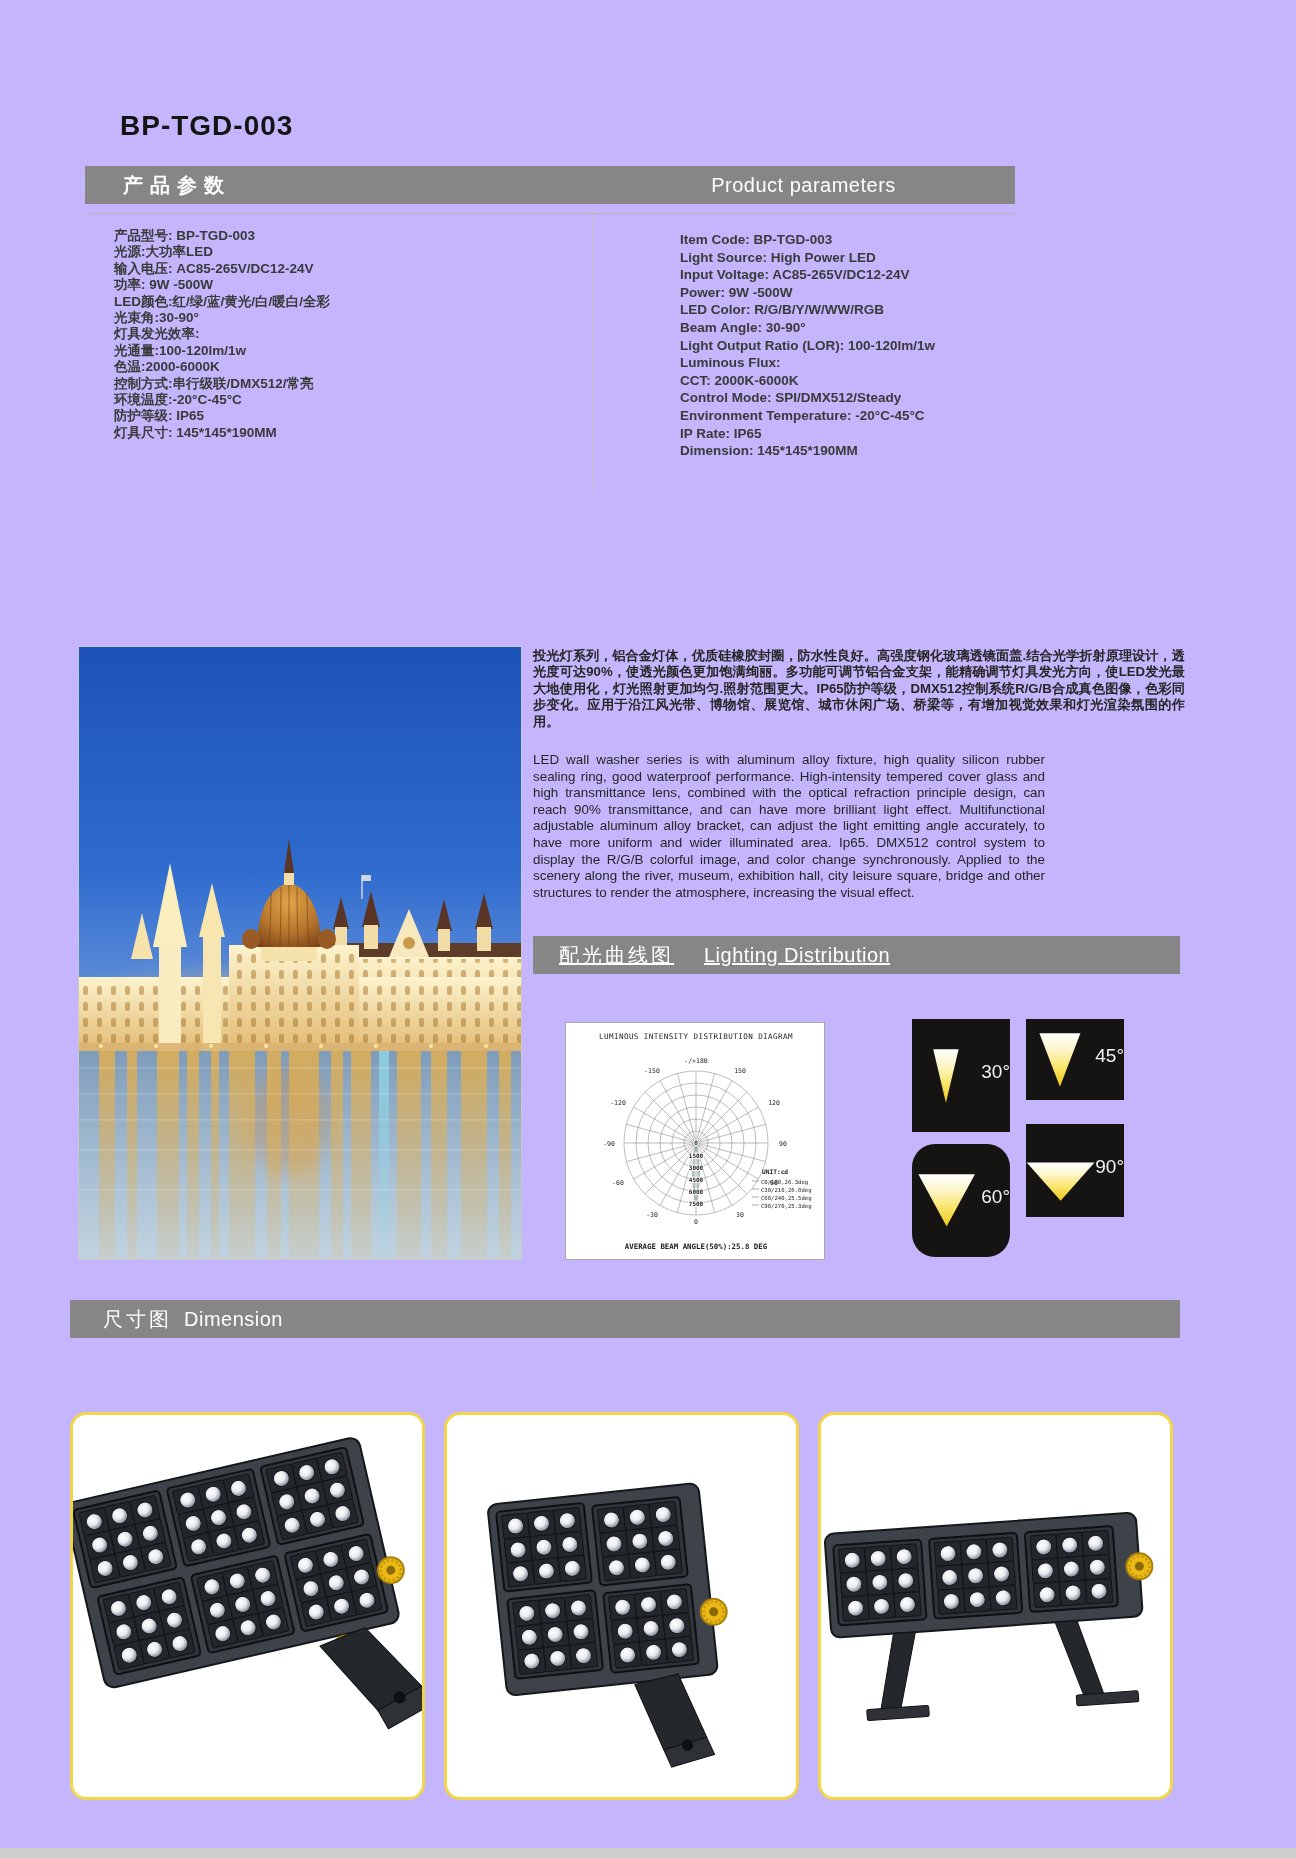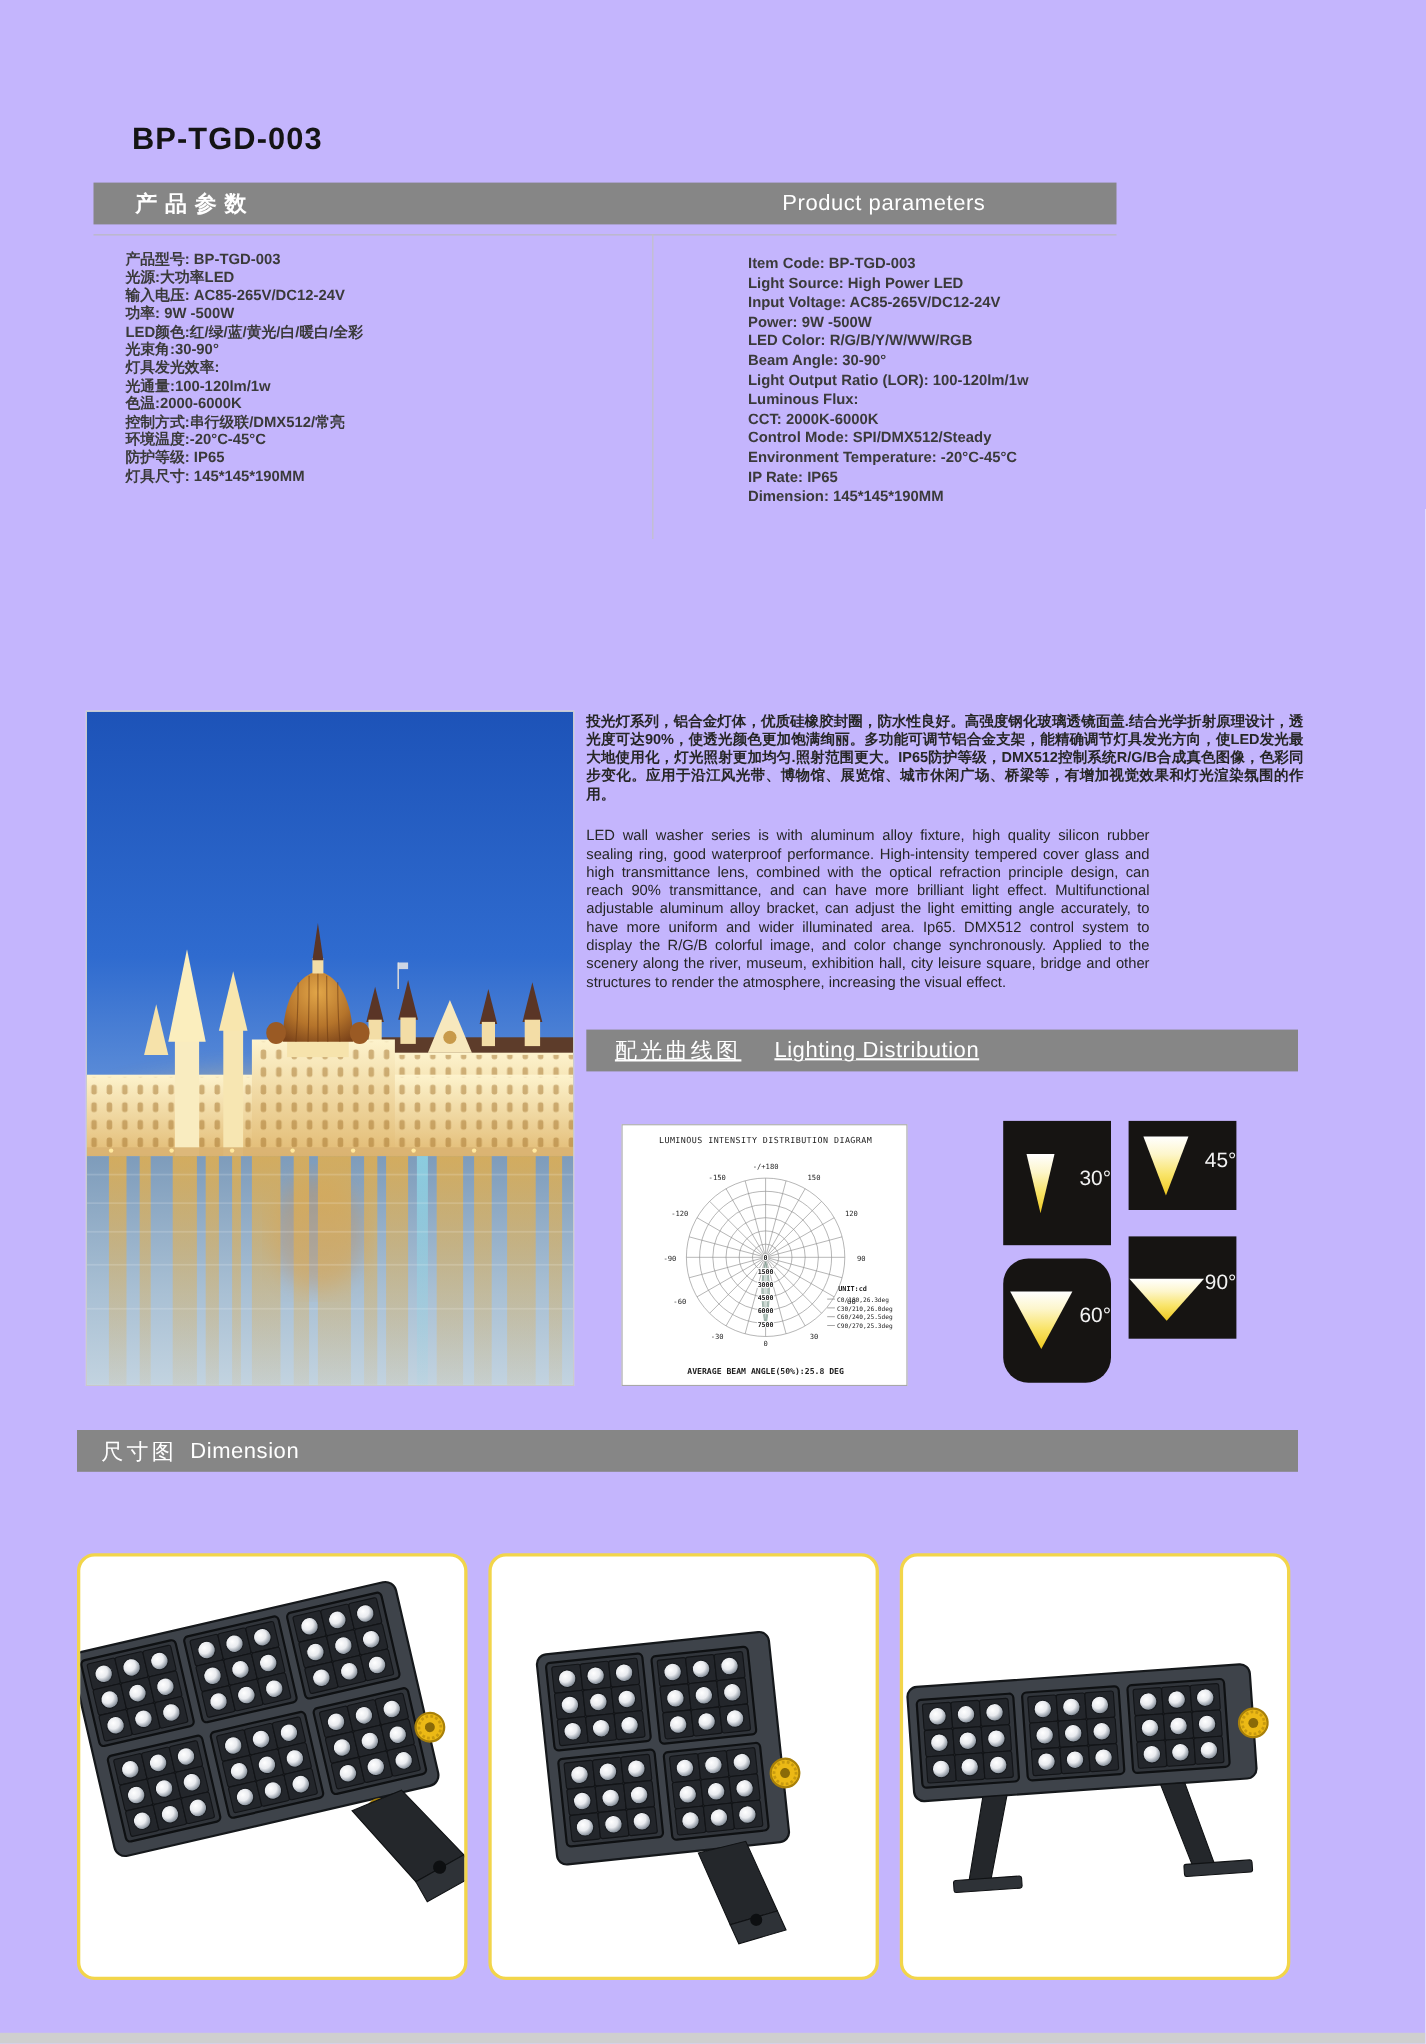--- a/index.html
+++ b/index.html
@@ -320,21 +320,21 @@
     <span class="lbl">60°</span>
   </div>
   <div class="abs beamtile" style="left:1026px;top:1124px;width:98px;height:93px;">
     <svg width="98" height="92" viewBox="0 0 98 92">
       <polygon points="1,34 97,34 49,88" fill="url(#beamG)"></polygon>
       </svg>
     <span class="lbl">90°</span>
   </div>
 
   <div class="abs graybar" style="left:70px;top:1300px;width:1110px;height:38px;">
-    <span class="cn2" style="margin-left:22px;font-family:Liberation Mono, monospace;">尺寸图</span>
+    <span class="cn2" style="margin-left:33px;font-family:Liberation Mono, monospace;">尺寸图</span>
     <span class="en" style="margin-left:12px;">Dimension</span>
   </div>
 
   <div class="abs prodbox" style="left:70px;top:1412px;width:355px;height:388px;">
     <svg width="349" height="382" viewBox="0 0 349 382">
       <g transform="translate(26,60) rotate(-13 150 130)">
         <rect x="-8" y="-10" width="302" height="190" rx="10" fill="#3e434a" stroke="#15181b" stroke-width="2"></rect>
         <use href="#modU" x="0" y="-2"></use>
           <use href="#modU" x="96" y="-2"></use>
           <use href="#modU" x="192" y="-2"></use>

